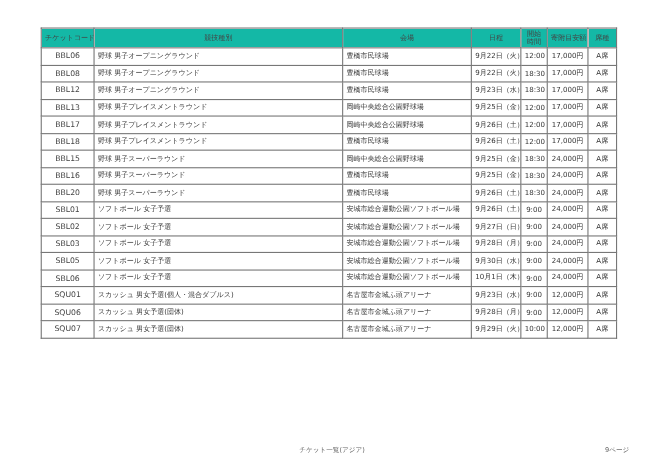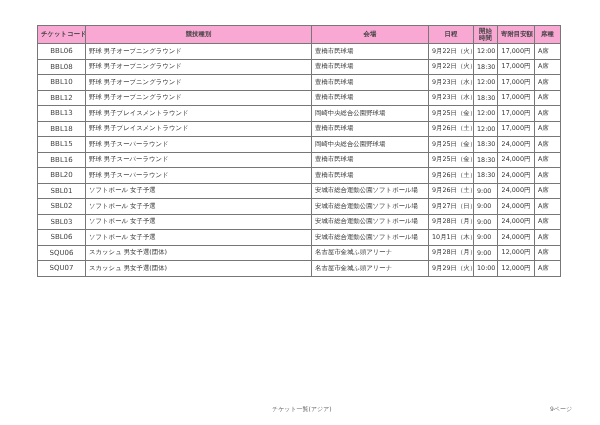--- a/index.html
+++ b/index.html
@@ -1,23 +1,23 @@
 <!DOCTYPE html>
 <html><head>
 <meta charset="utf-8">
 <style>
   html, body { margin:0; padding:0; background:#ffffff; }
   body { width:600px; height:425px; position:relative; overflow:hidden;
          font-family: "DejaVu Sans", "Liberation Sans", sans-serif; color:#333; }
   table { position:absolute; left:37px; top:25px; border-collapse:collapse;
           table-layout:fixed; width:523px; font-size:6.4px; }
   th, td { border:1px solid #777; padding:0 3px; white-space:nowrap; overflow:hidden; }
-  th { background:#f9a8d4; font-weight:bold; height:17px; text-align:center; line-height:7px; color:#444; }
+  th { background:#14b8a6; font-weight:normal; height:17px; text-align:center; line-height:7px; color:#444; }
   td { height:14.5px; }
-  td.c { text-align:left; }
+  td.c { text-align:center; }
   td.r { text-align:center; }
   col.c1 { width:48px; } col.c2 { width:226px; } col.c3 { width:117px; }
   col.c4 { width:45px; } col.c5 { width:24px; } col.c6 { width:37px; } col.c7 { width:26px; }
   td.code { font-family:"DejaVu Sans", sans-serif; font-size:7px; text-align:center; color:#444;margin-top:24px; }
   .footer { position:absolute; top:405px; font-size:6px; color:#666; }
   .footer-title { left:272px; }
   .footer-page { left:550px; }
 </style>
 </head>
 <body>
@@ -57,47 +57,47 @@
       <tr>
         <td class="code">BBL08</td>
         <td>野球 男子オープニングラウンド</td>
         <td>豊橋市民球場</td>
         <td class="r">9月22日（火）</td>
         <td class="c">18:30</td>
         <td class="r">17,000円</td>
         <td class="c">A席</td>
       </tr>
       <tr>
-        <td class="code">BBL10</td>
-        <td>野球 男子オープニングラウンド</td>
-        <td>豊橋市民球場</td>
-        <td class="r">9月23日（水）</td>
-        <td class="c">12:00</td>
-        <td class="r">17,000円</td>
-        <td class="c">A席</td>
-      </tr>
-      <tr>
         <td class="code">BBL12</td>
         <td>野球 男子オープニングラウンド</td>
         <td>豊橋市民球場</td>
         <td class="r">9月23日（水）</td>
         <td class="c">18:30</td>
         <td class="r">17,000円</td>
         <td class="c">A席</td>
       </tr>
       <tr>
         <td class="code">BBL13</td>
         <td>野球 男子プレイスメントラウンド</td>
         <td>岡崎中央総合公園野球場</td>
         <td class="r">9月25日（金）</td>
         <td class="c">12:00</td>
         <td class="r">17,000円</td>
         <td class="c">A席</td>
       </tr>
       <tr>
+        <td class="code">BBL17</td>
+        <td>野球 男子プレイスメントラウンド</td>
+        <td>岡崎中央総合公園野球場</td>
+        <td class="r">9月26日（土）</td>
+        <td class="c">12:00</td>
+        <td class="r">17,000円</td>
+        <td class="c">A席</td>
+      </tr>
+      <tr>
         <td class="code">BBL18</td>
         <td>野球 男子プレイスメントラウンド</td>
         <td>豊橋市民球場</td>
         <td class="r">9月26日（土）</td>
         <td class="c">12:00</td>
         <td class="r">17,000円</td>
         <td class="c">A席</td>
       </tr>
       <tr>
         <td class="code">BBL15</td>
@@ -147,26 +147,44 @@
       <tr>
         <td class="code">SBL03</td>
         <td>ソフトボール 女子予選</td>
         <td>安城市総合運動公園ソフトボール場</td>
         <td class="r">9月28日（月）</td>
         <td class="c">9:00</td>
         <td class="r">24,000円</td>
         <td class="c">A席</td>
       </tr>
       <tr>
+        <td class="code">SBL05</td>
+        <td>ソフトボール 女子予選</td>
+        <td>安城市総合運動公園ソフトボール場</td>
+        <td class="r">9月30日（水）</td>
+        <td class="c">9:00</td>
+        <td class="r">24,000円</td>
+        <td class="c">A席</td>
+      </tr>
+      <tr>
         <td class="code">SBL06</td>
         <td>ソフトボール 女子予選</td>
         <td>安城市総合運動公園ソフトボール場</td>
         <td class="r">10月1日（木）</td>
         <td class="c">9:00</td>
         <td class="r">24,000円</td>
+        <td class="c">A席</td>
+      </tr>
+      <tr>
+        <td class="code">SQU01</td>
+        <td>スカッシュ 男女予選(個人・混合ダブルス)</td>
+        <td>名古屋市金城ふ頭アリーナ</td>
+        <td class="r">9月23日（水）</td>
+        <td class="c">9:00</td>
+        <td class="r">12,000円</td>
         <td class="c">A席</td>
       </tr>
       <tr>
         <td class="code">SQU06</td>
         <td>スカッシュ 男女予選(団体)</td>
         <td>名古屋市金城ふ頭アリーナ</td>
         <td class="r">9月28日（月）</td>
         <td class="c">9:00</td>
         <td class="r">12,000円</td>
         <td class="c">A席</td>

